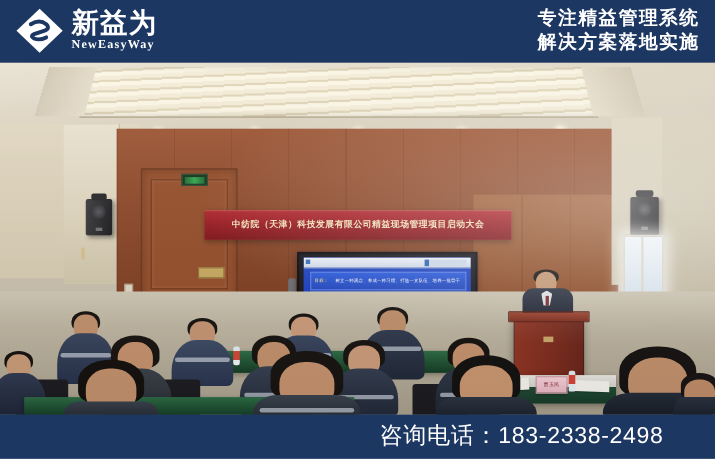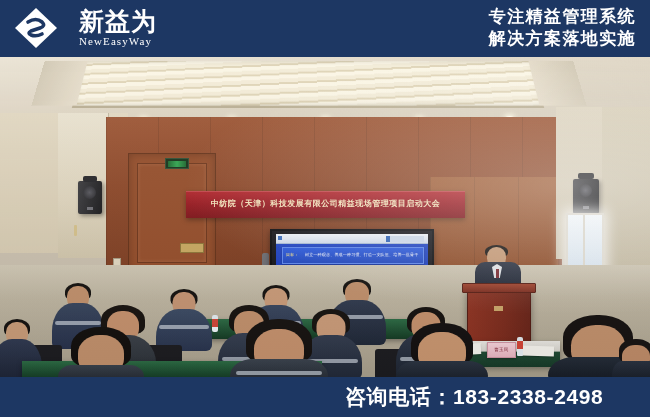--- a/index.html
+++ b/index.html
@@ -33,37 +33,37 @@
     display: flex;
     align-items: center;
   }
   .logo-mark {
     position: relative;
     width: 46px; height: 44px;
     flex: 0 0 auto;
   }
   .logo-mark svg { display: block; }
   .logo-text {
-    margin-left: 20px;
+    margin-left: 6px;
     display: flex;
     flex-direction: column;
     justify-content: center;
   }
   .logo-cn {
     color: #ffffff;
     font-size: 25px;
     font-weight: bold;
     letter-spacing: 1px;
     line-height: 27px;
     white-space: nowrap;
   }
   .logo-en {
     color: #ffffff;
     font-size: 11px;
-    font-weight: normal;
+    font-weight: bold;
     font-family: "Liberation Serif", "DejaVu Serif", serif;
     letter-spacing: 1.1px;
     line-height: 13px;
     white-space: nowrap;
   }
   .header-slogan {
     position: absolute;
     right: 14px; top: 6px;
     text-align: right;
   }
@@ -429,21 +429,21 @@
     font-weight: bold;
     letter-spacing: 1px;
     line-height: 26px;
     white-space: nowrap;
   }
   .footer-right {
     position: absolute;
     left: 345px; top: 7px;
     color: #ffffff;
     font-size: 21px;
-    font-weight: bold;
+    font-weight: normal;
     letter-spacing: .6px;
     line-height: 26px;
     white-space: nowrap;
   }
 </style>
 </head>
 <body>
 
 <div class="page">
 

